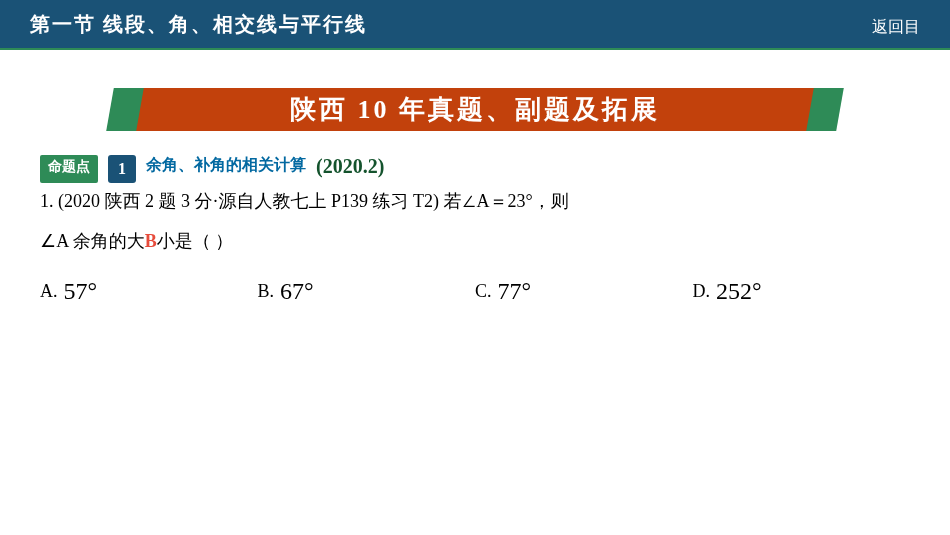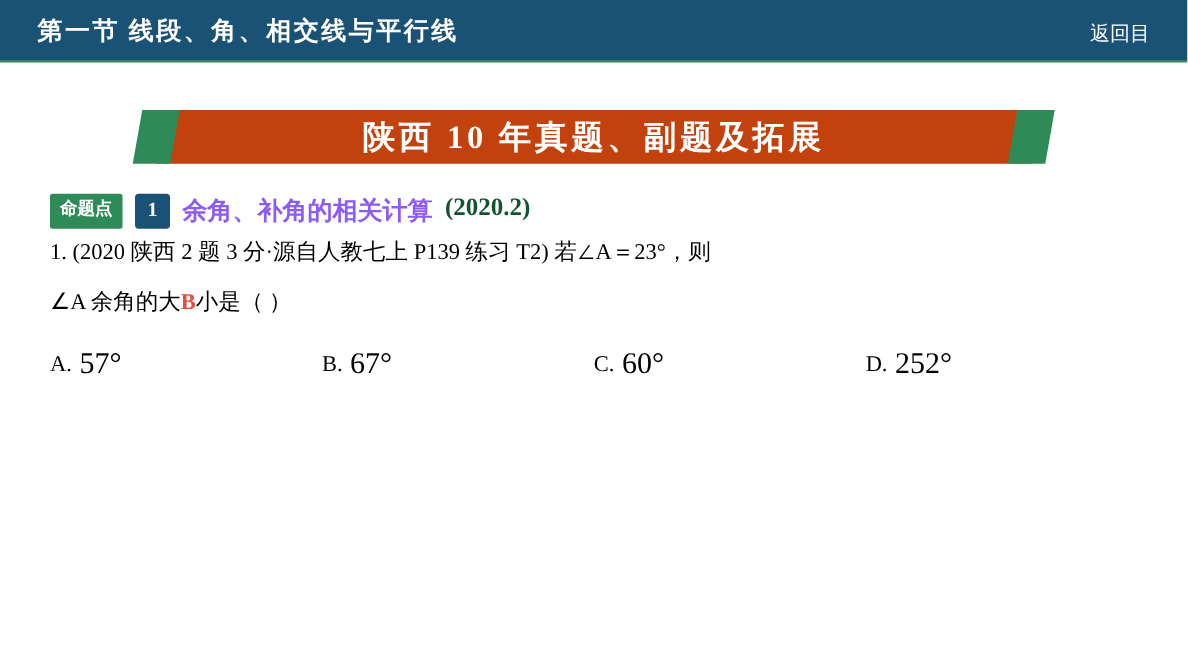--- a/index.html
+++ b/index.html
@@ -97,23 +97,23 @@
       font-weight: bold;
       width: 28px;
       height: 28px;
       display: inline-flex;
       align-items: center;
       justify-content: center;
       border-radius: 3px;
     }
 
     .topic-text {
-      font-size: 20px;
-      font-weight: bold;
-      color: #8b5cf6;
+      font-size: 16px;
+      font-weight: bold;
+      color: #0369a1;
       font-family: Liberation Mono, monospace;
     }
 
     .topic-year {
       font-size: 20px;
       font-weight: bold;
       color: #14532d;
     }
 
     .question-text {
@@ -196,21 +196,21 @@
     <div class="option-item">
       <span class="option-label">A.</span>
       <span class="option-value">57°</span>
     </div>
     <div class="option-item">
       <span class="option-label">B.</span>
       <span class="option-value">67°</span>
     </div>
     <div class="option-item">
       <span class="option-label">C.</span>
-      <span class="option-value">60°</span>
+      <span class="option-value">77°</span>
     </div>
     <div class="option-item">
       <span class="option-label">D.</span>
       <span class="option-value">252°</span>
     </div>
   </div>
 
 </div>
 
 </body></html>

